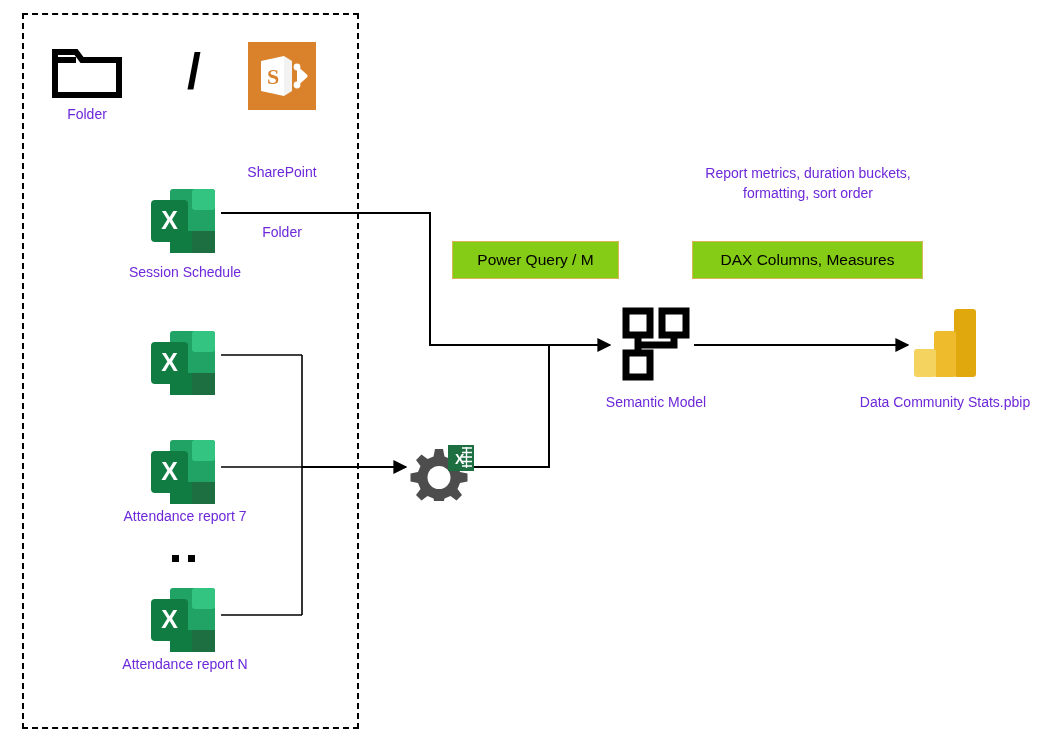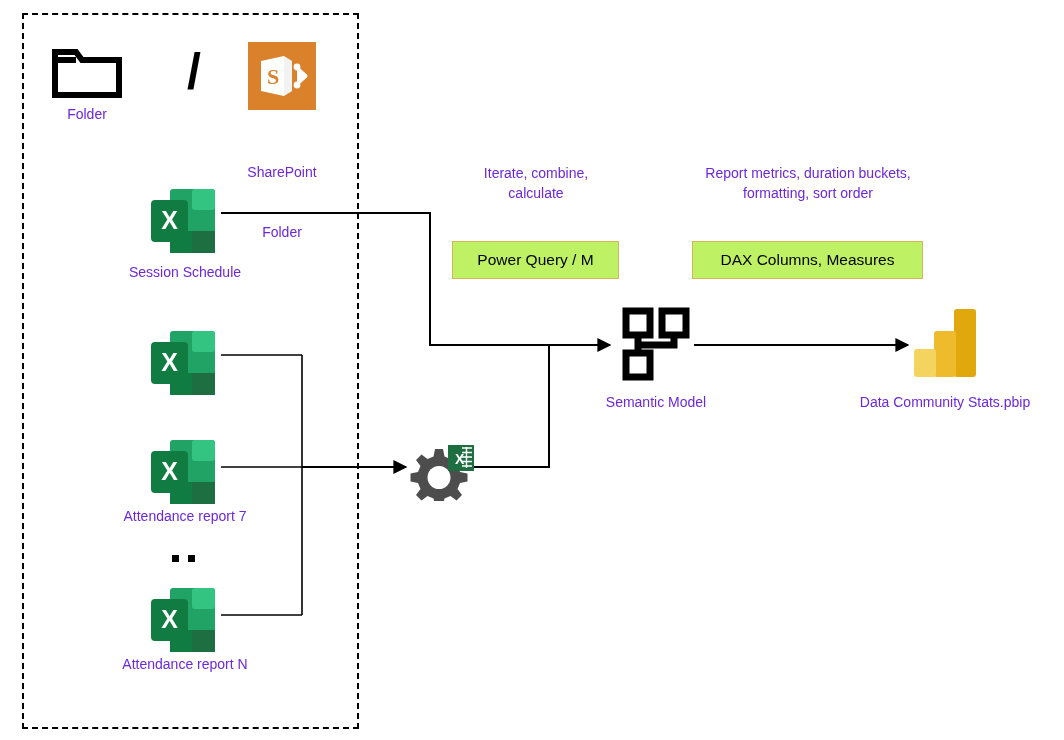--- a/index.html
+++ b/index.html
@@ -34,21 +34,21 @@
     line-height: 20px;
     color: #6d28d9;
     text-align: center;
     white-space: pre;
   }
   .lbl.multiline { white-space: normal; }
 
   
   .annot-box {
     position: absolute;
-    background: #bef264;
+    background: #84cc16;
     border: 1px solid #d6b656;
     box-sizing: border-box;
     display: flex;
     align-items: center;
     justify-content: center;
     font-size: 15.5px;
     color: #000000;
     white-space: nowrap;
   }
 
@@ -181,24 +181,20 @@
       <rect x="44" y="3" width="23" height="21" rx="3" fill="#33c481"></rect>
       <rect x="44" y="24" width="23" height="21" fill="#21a366"></rect>
       <rect x="22" y="45" width="45" height="22" fill="#107c41"></rect>
       <rect x="44" y="45" width="23" height="22" fill="#1d6f42"></rect>
       <rect x="3" y="14" width="37" height="42" rx="4" fill="#107c41"></rect>
       <text x="21.5" y="43" text-anchor="middle" font-family="Liberation Sans, sans-serif" font-size="25" font-weight="bold" fill="#ffffff">X</text>
     </svg>
   </div>
   <div class="lbl" style="left:78px; top:654px; width:214px;">Attendance report N</div>
 
-  <div class="lbl multiline" style="left:446px; top:163px; width:180px;">
-    <div>Iterate, combine,</div>
-    <div>calculate</div>
-  </div>
   <div class="annot-box" style="left:452px; top:241px; width:167px; height:38px;">Power Query / M</div>
 
   <div class="lbl multiline" style="left:660px; top:163px; width:296px;">
     <div>Report metrics, duration buckets,</div>
     <div>formatting, sort order</div>
   </div>
   <div class="annot-box" style="left:692px; top:241px; width:231px; height:38px;">DAX Columns, Measures</div>
 
   <div class="abs" style="left:404px; top:443px; width:72px; height:58px;">
     <svg width="72" height="58" viewBox="0 0 72 58" xmlns="http://www.w3.org/2000/svg">

